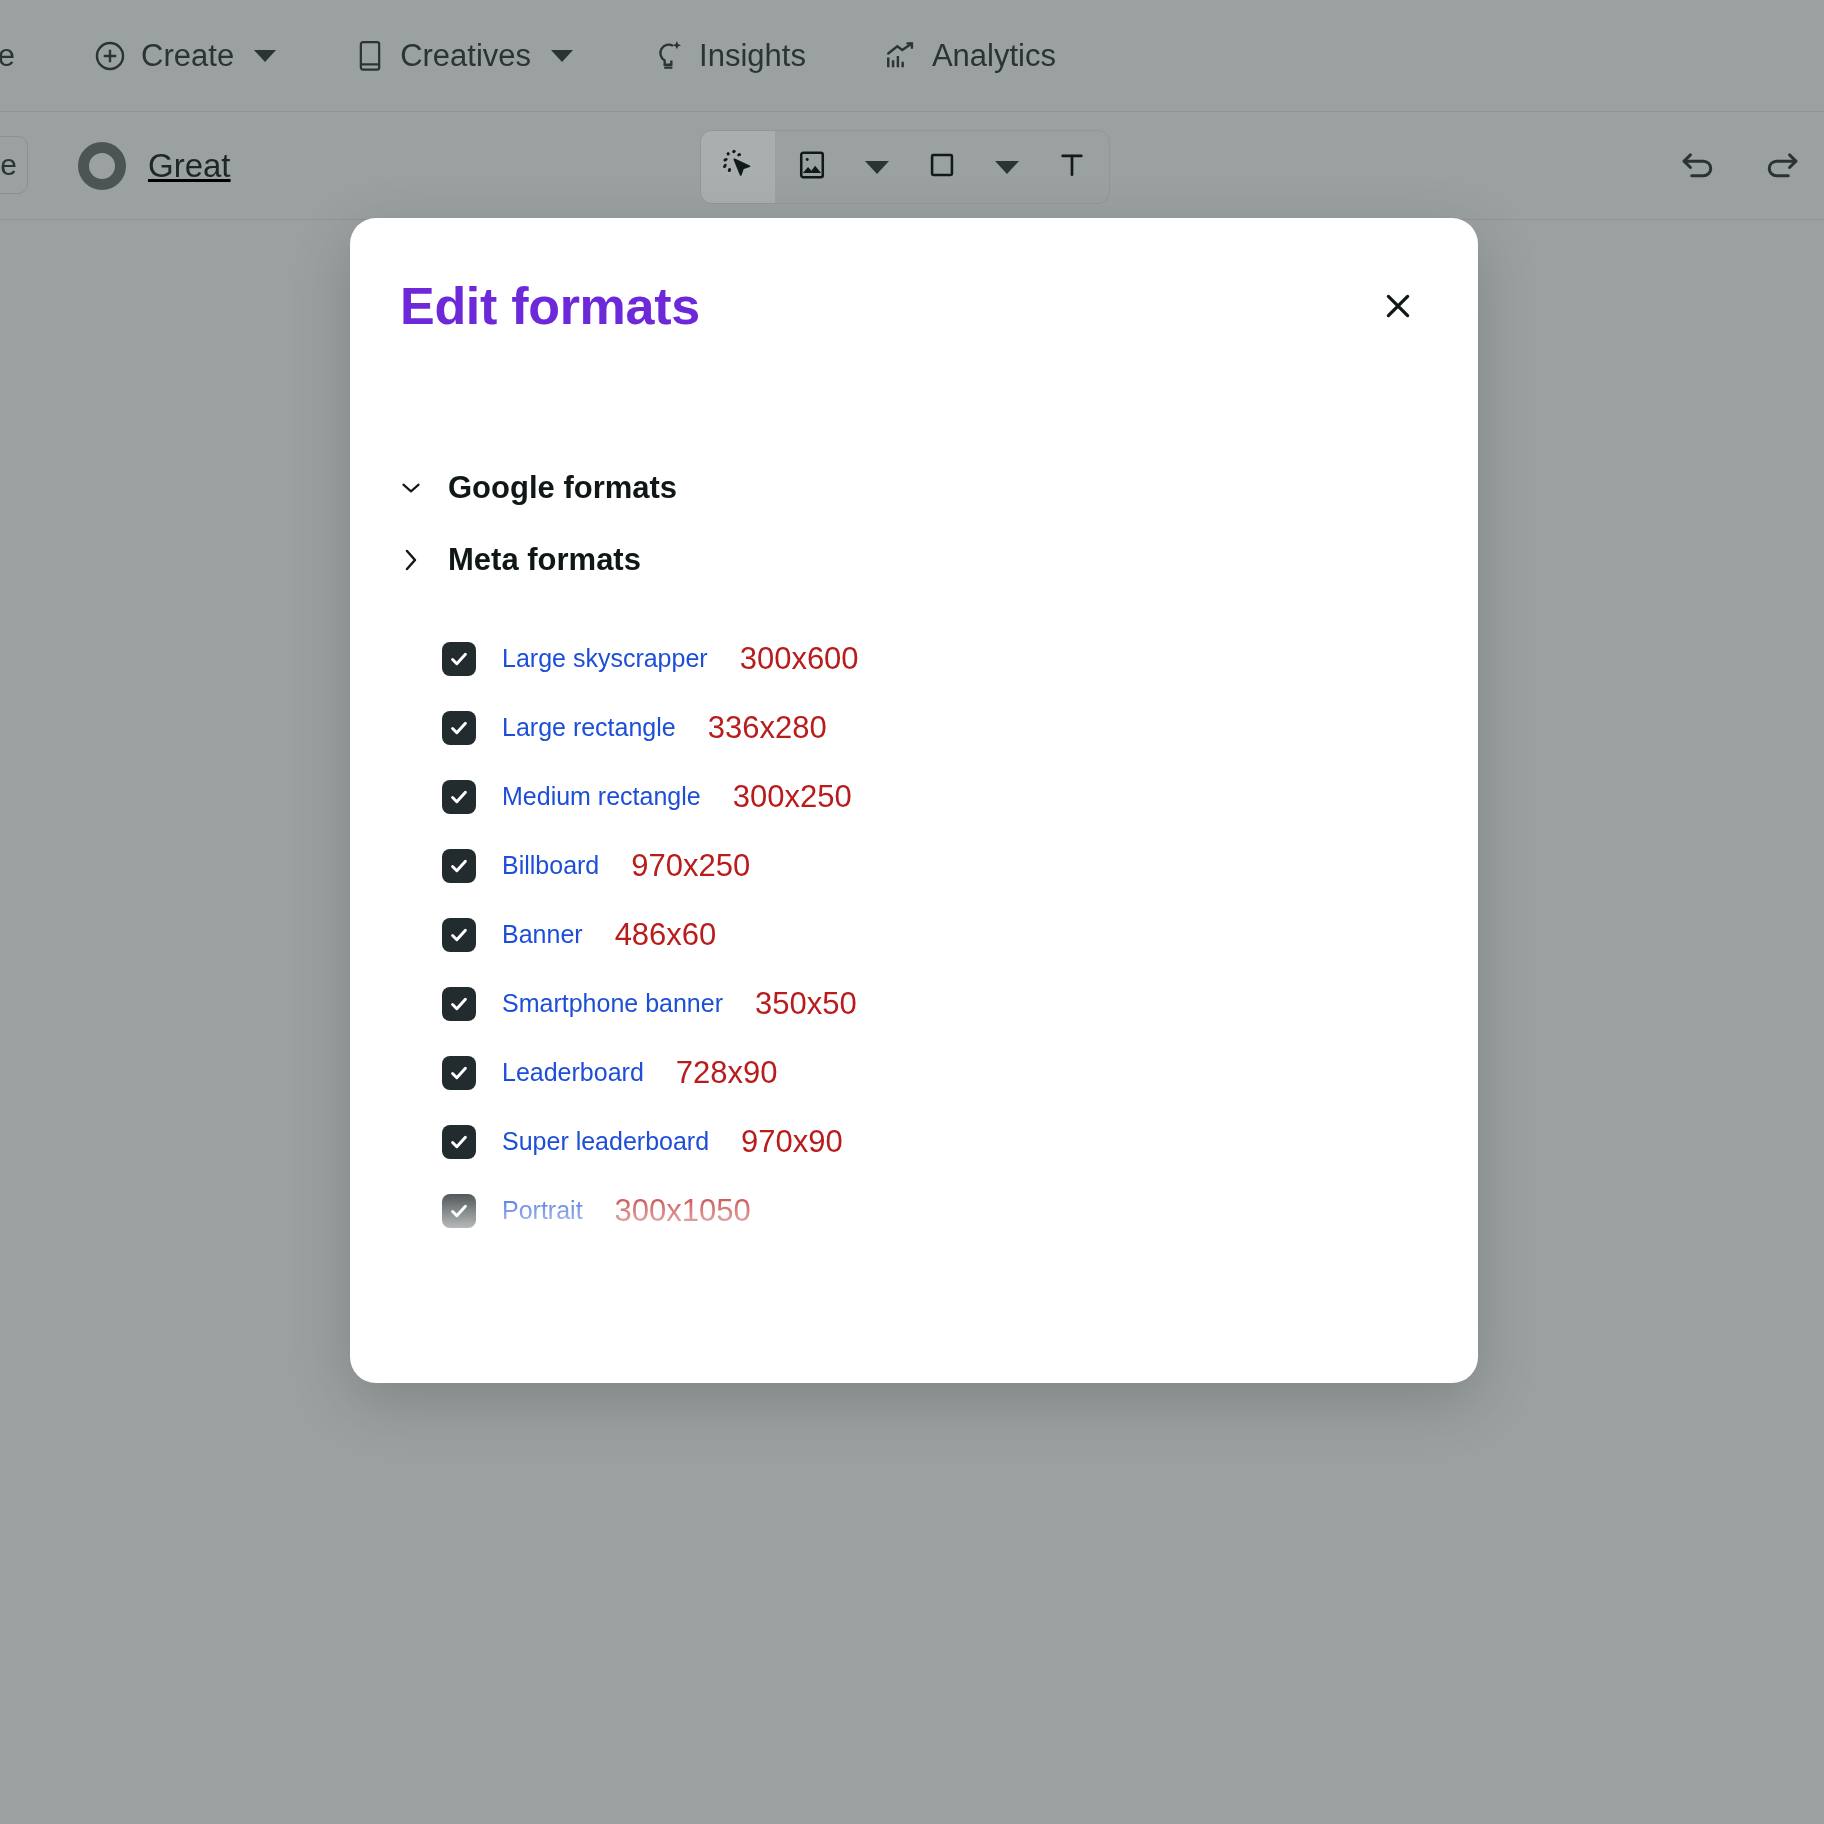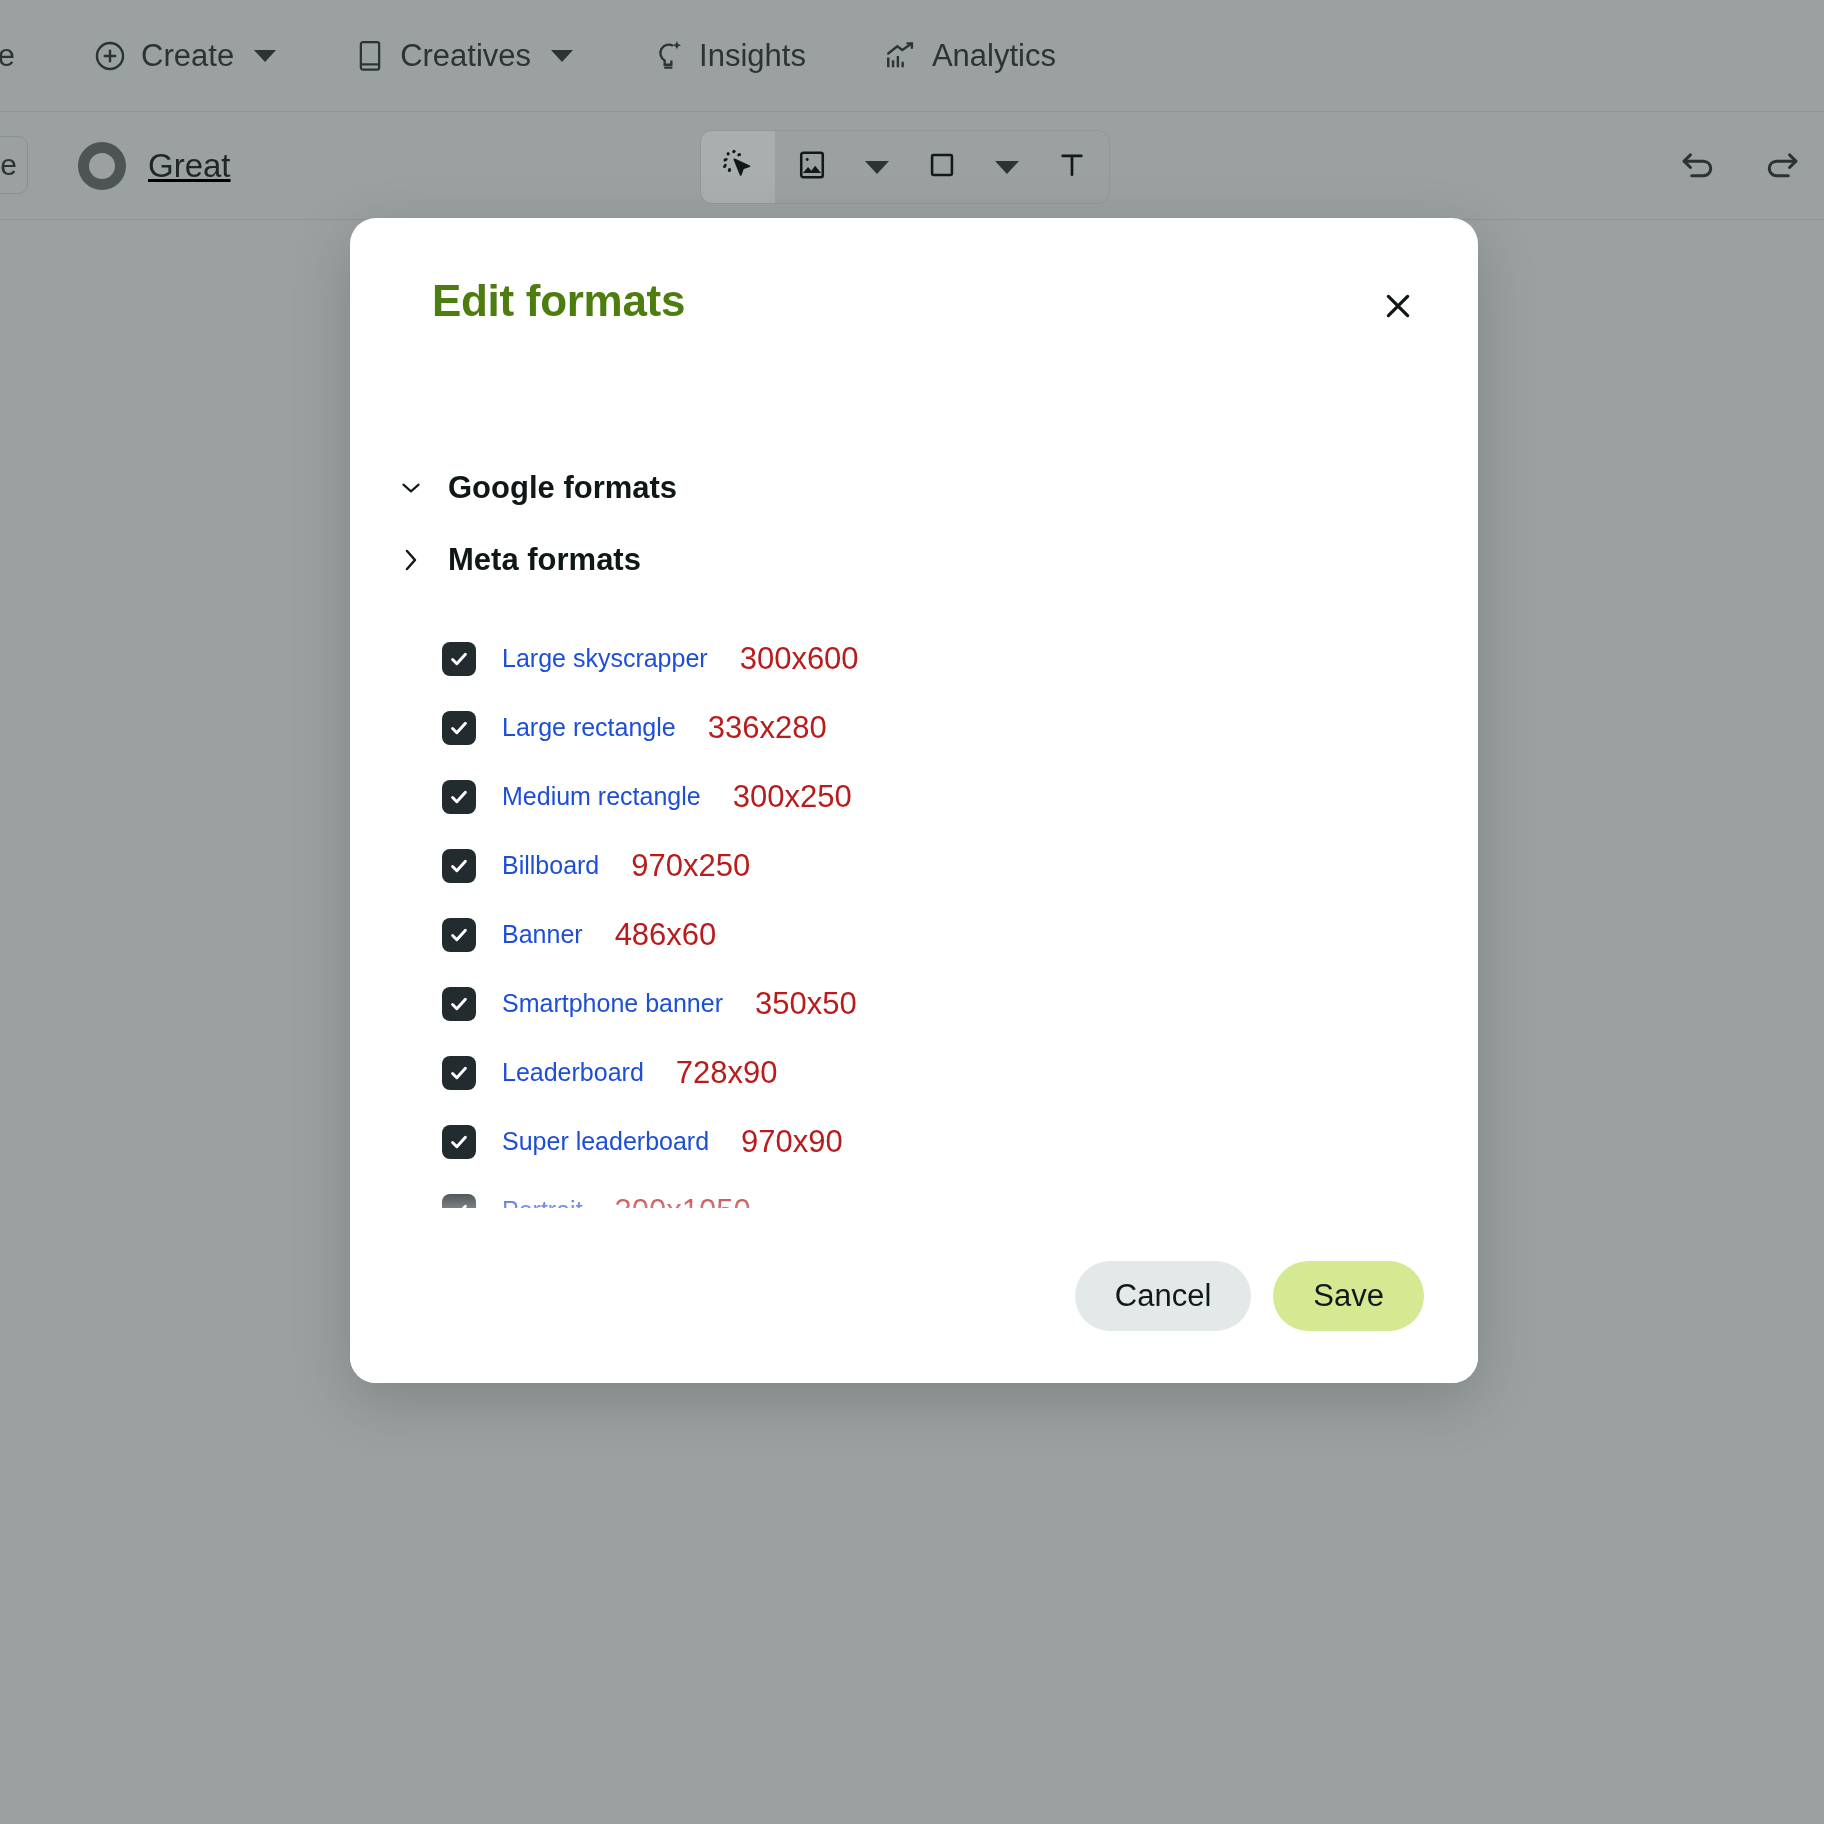--- a/index.html
+++ b/index.html
@@ -136,25 +136,24 @@
     overflow: hidden;
   }
   .modal-header {
     position: relative;
     padding: 58px 54px 0 50px;
     display: flex;
     align-items: flex-start;
     justify-content: space-between;
   }
   .modal-title {
-    font-size: 44px;
+    font-size: 52px;
     font-weight: 700;
-    color: #4d7c0f;
+    color: #6d28d9;
     letter-spacing: -0.3px;
-    margin-left: 32px;
   }
   .close-btn {
     width: 52px; height: 52px;
     display: flex; align-items: center; justify-content: center;
     cursor: pointer;
     margin-top: 4px;
   }
 
   .modal-body {
     position: absolute;
@@ -494,19 +493,15 @@
                 </svg>
               </span>
               <span class="fmt-name">Skyscrapper</span>
               <span class="fmt-size">160x600</span>
             </div>
           </div>
       </div>
       <div class="fade-mask"></div>
     </div>
 
-    <div class="modal-footer">
-      <button class="btn btn-cancel">Cancel</button>
-      <button class="btn btn-save">Save</button>
-    </div>
 
   </div>
 </div>
 
 </body></html>

